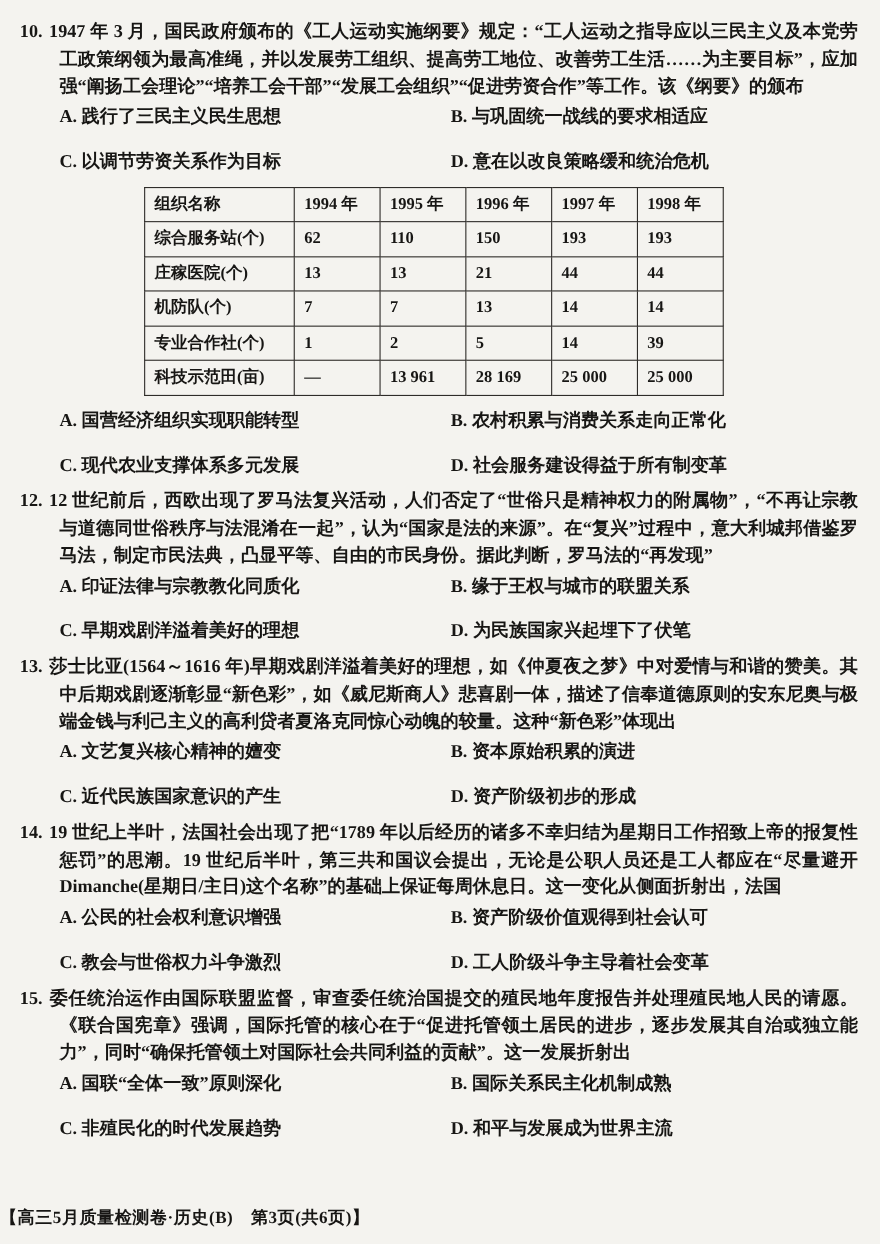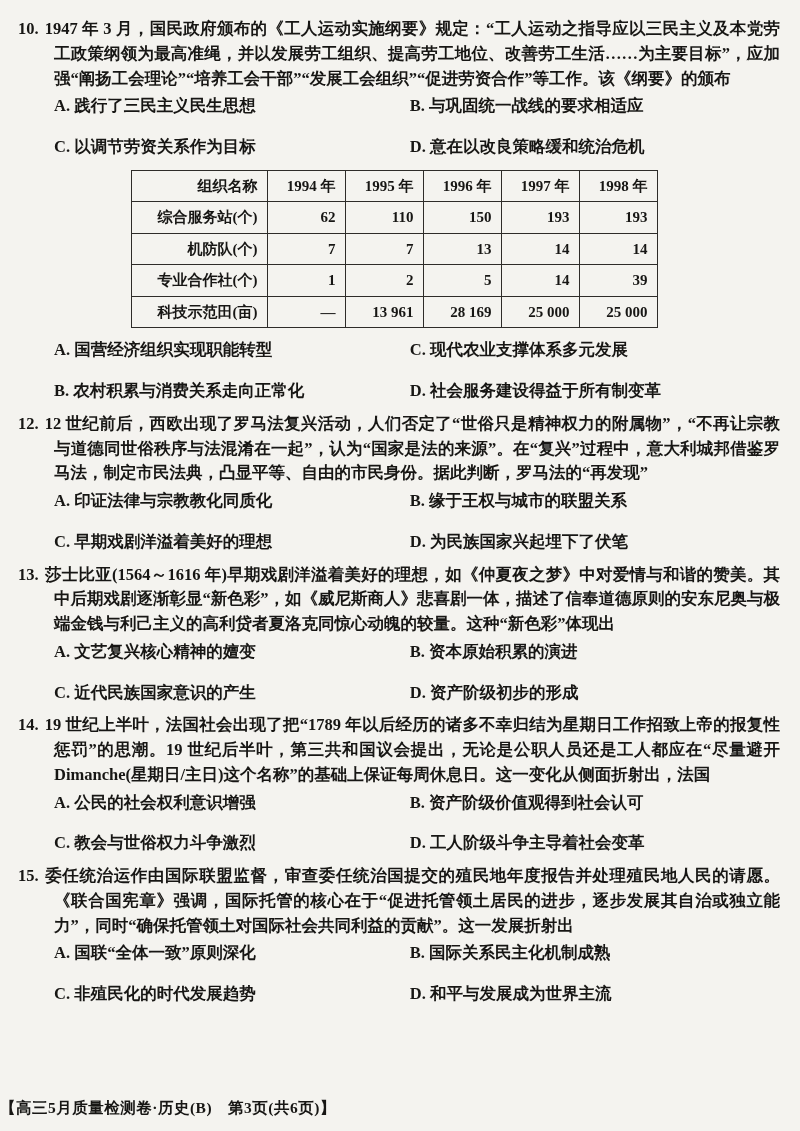--- a/index.html
+++ b/index.html
@@ -32,21 +32,21 @@
   }
   .option { white-space:nowrap; overflow:hidden; }
   .table-wrap {
     display:flex;
     justify-content:center;
     margin:10px 0 10px -10px;
   }
   table.data { border-collapse:collapse; background:transparent; }
   table.data th, table.data td {
     border:1.6px solid #2e2c29;
-    text-align:right;
+    text-align:left;
     vertical-align:middle;
     font-size:15px;
     font-weight:600;
     padding:4px 9px;
     min-width:78px;
     height:30px;
   }
   table.data td.rowhead, table.data th.rowhead { min-width:136px; }
   .footer {
     position:absolute;
@@ -88,20 +88,28 @@
       <tbody>
         <tr>
           <td class="rowhead">综合服务站(个)</td>
           <td>62</td>
           <td>110</td>
           <td>150</td>
           <td>193</td>
           <td>193</td>
         </tr>
         <tr>
+          <td class="rowhead">庄稼医院(个)</td>
+          <td>13</td>
+          <td>13</td>
+          <td>21</td>
+          <td>44</td>
+          <td>44</td>
+        </tr>
+        <tr>
           <td class="rowhead">机防队(个)</td>
           <td>7</td>
           <td>7</td>
           <td>13</td>
           <td>14</td>
           <td>14</td>
         </tr>
         <tr>
           <td class="rowhead">专业合作社(个)</td>
           <td>1</td>
@@ -117,22 +125,22 @@
           <td>28 169</td>
           <td>25 000</td>
           <td>25 000</td>
         </tr>
       </tbody>
     </table>
   </div>
 
   <div class="options opt-grid">
     <span class="option">A. 国营经济组织实现职能转型</span>
+    <span class="option">B. 农村积累与消费关系走向正常化</span>
     <span class="option">C. 现代农业支撑体系多元发展</span>
-    <span class="option">B. 农村积累与消费关系走向正常化</span>
     <span class="option">D. 社会服务建设得益于所有制变革</span>
   </div>
 </section>
 
 <section class="question">
   <p class="stem"><span class="q-num">12.</span><span>12 世纪前后，西欧出现了罗马法复兴活动，人们否定了“世俗只是精神权力的附属物”，“不再让宗教与道德同世俗秩序与法混淆在一起”，认为“国家是法的来源”。在“复兴”过程中，意大利城邦借鉴罗马法，制定市民法典，凸显平等、自由的市民身份。据此判断，罗马法的“再发现”</span></p>
   <div class="options opt-grid">
     <span class="option">A. 印证法律与宗教教化同质化</span>
     <span class="option">B. 缘于王权与城市的联盟关系</span>
     <span class="option">C. 早期戏剧洋溢着美好的理想</span>

